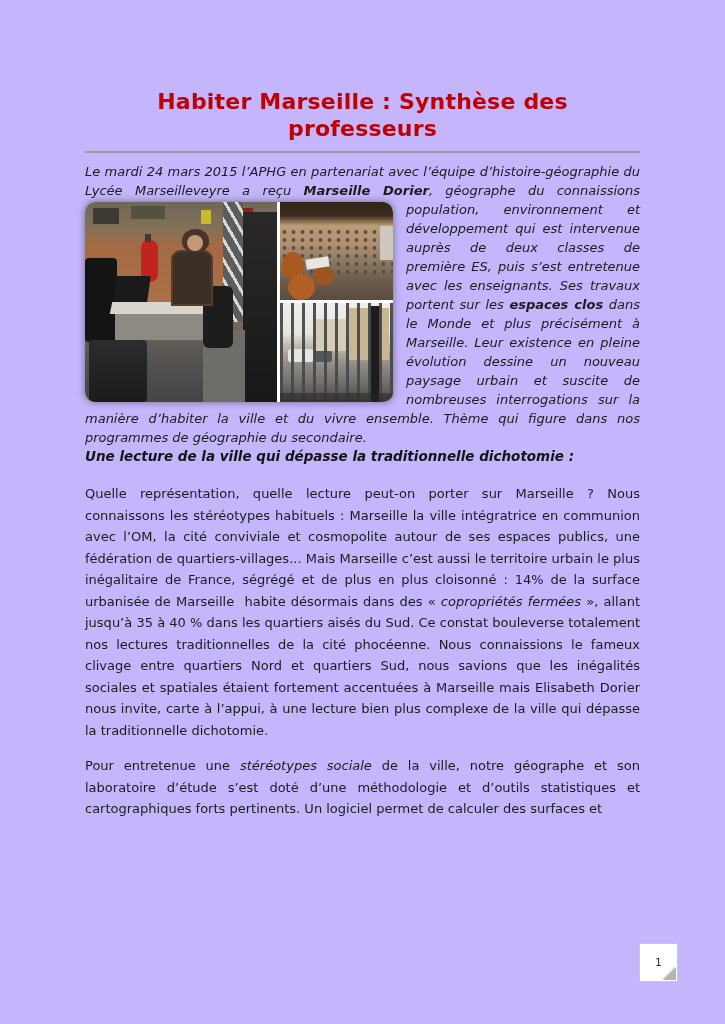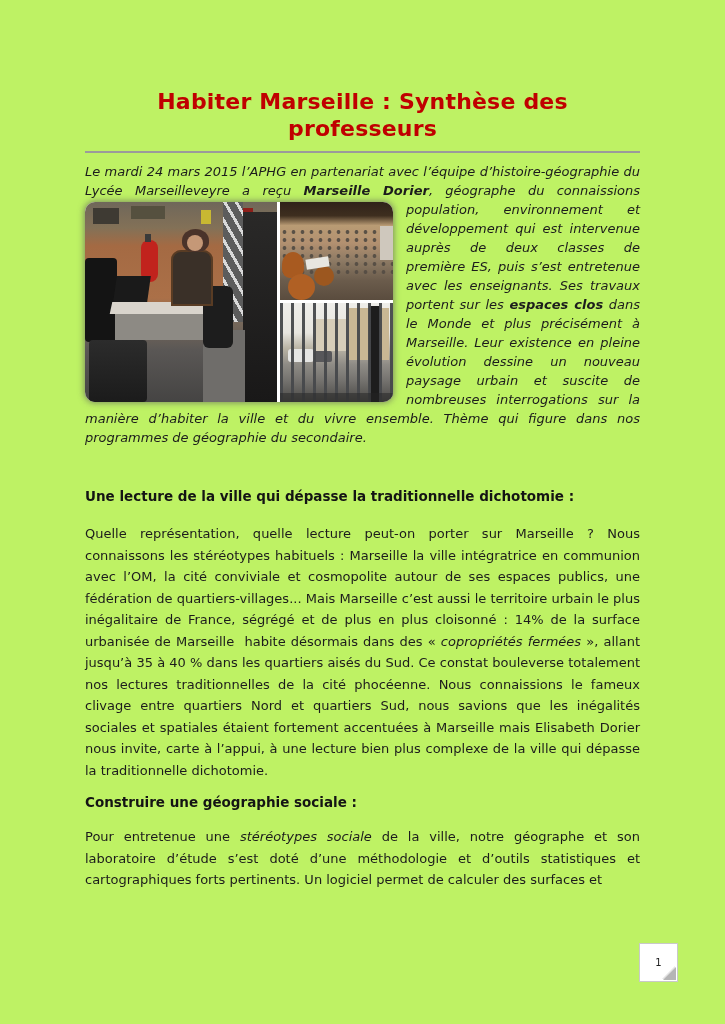--- a/index.html
+++ b/index.html
@@ -7,21 +7,21 @@
     width:725px;height:1024px;
     font-family:"DejaVu Sans","Liberation Sans",sans-serif;
     color:#1c1c1c;
   }
   .page{
     position:relative;
     width:725px;height:1024px;
     box-sizing:border-box;
     padding:88px 85px 0 85px;
     overflow:hidden;
-    background:#bef264;
+    background:#c4b5fd;
   }
   .title{
     margin:0 0 9px 0;
     font-size:22px;line-height:27px;
     font-weight:bold;
     color:#c00000;
     text-align:center;
     letter-spacing:.2px;
   }
   .rule{height:2px;background:#9b9b9b;margin:0 0 9px 0;}
@@ -41,21 +41,21 @@
   .bold{font-weight:bold;}
   .it{font-style:italic;}
   .body{
     font-size:13px;line-height:21.5px;
     text-align:justify;
   }
   h3{
     margin:0;font-size:13.5px;line-height:19px;
     font-weight:bold;color:#141414;
   }
-  .h3-a{margin-top:40px;}
+  .h3-a{font-style:italic;}
   .p-a{margin-top:17px;}
   .h3-b{margin-top:12px;}
   .p-b{margin-top:14px;}
 
   
   .photo{
     float:left;
     width:308px;height:200px;
     margin:2px 13px 4px 0;
     border-radius:10px;
@@ -169,21 +169,20 @@
           <span class="post"></span>
           <span class="bars"></span>
           <span class="rail"></span>
         </span>
       </span><span>population, environnement et développement qui est intervenue auprès de deux classes de première ES, puis s’est entretenue avec les enseignants. Ses travaux portent sur les </span><span class="bold">espaces clos</span><span> dans le Monde et plus précisément à Marseille. Leur existence en pleine évolution dessine un nouveau paysage urbain et suscite de nombreuses interrogations sur la manière d’habiter la ville et du vivre ensemble. Thème qui figure dans nos programmes de géographie du secondaire.</span></p>
 
   <h3 class="h3-a">Une lecture de la ville qui dépasse la traditionnelle dichotomie&nbsp;:</h3>
 
   <p class="body p-a"><span>Quelle représentation, quelle lecture peut-on porter sur Marseille&nbsp;? Nous connaissons les stéréotypes habituels&nbsp;: Marseille la ville intégratrice en communion avec l’OM, la cité conviviale et cosmopolite autour de ses espaces publics, une fédération de quartiers-villages... Mais Marseille c’est aussi le territoire urbain le plus inégalitaire de France, ségrégé et de plus en plus cloisonné&nbsp;: 14% de la surface urbanisée de Marseille&nbsp; habite désormais dans des «&nbsp;</span><span class="it">copropriétés fermées</span><span>&nbsp;», allant jusqu’à 35 à 40&nbsp;% dans les quartiers aisés du Sud. Ce constat bouleverse totalement nos lectures traditionnelles de la cité phocéenne. Nous connaissions le fameux clivage entre quartiers Nord et quartiers Sud, nous savions que les inégalités sociales et spatiales étaient fortement accentuées à Marseille mais Elisabeth Dorier nous invite, carte à l’appui, à une lecture bien plus complexe de la ville qui dépasse la traditionnelle dichotomie.</span></p>
 
-  <h3 class="h3-b">Construire une géographie sociale&nbsp;:</h3>
 
   <p class="body p-b"><span>Pour entretenue une </span><span class="it">stéréotypes sociale</span><span> de la ville, notre géographe et son laboratoire d’étude s’est doté d’une méthodologie et d’outils statistiques et cartographiques forts pertinents. Un logiciel permet de calculer des surfaces et</span></p>
 
   <div class="pagenum-box">
     <span>1</span>
     <span class="fold"></span>
   </div>
 
 </div>
 

